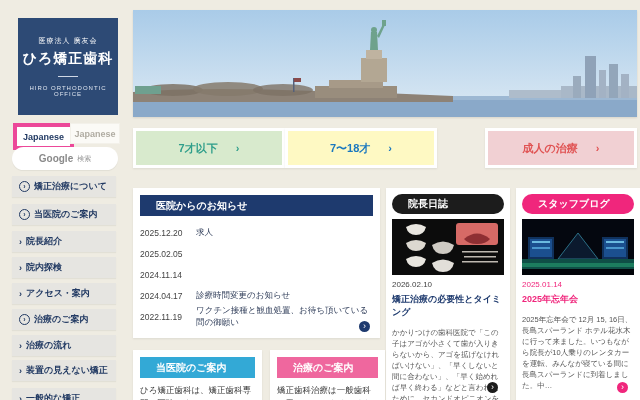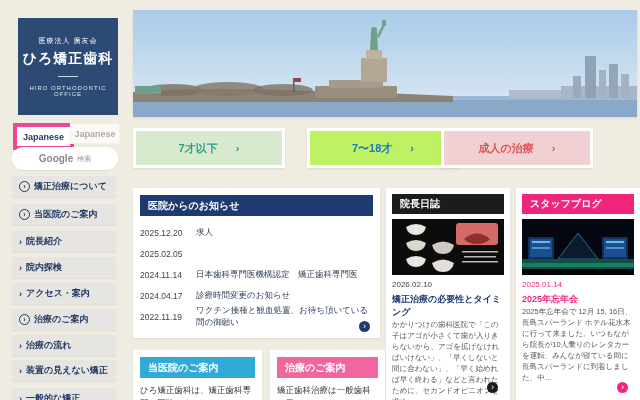--- a/index.html
+++ b/index.html
@@ -33,36 +33,36 @@
   
   .banner{left:133px;top:10px;width:504px;height:107px;background:#fff;padding:0;box-shadow:0 1px 2px rgba(0,0,0,.1);}
   .banner svg{display:block;}
   
   .age{top:128px;width:152px;height:40px;border:3px solid #fff;box-sizing:border-box;
        display:flex;align-items:center;justify-content:center;gap:18px;font-size:11px;font-weight:bold;
        box-shadow:0 1px 2px rgba(0,0,0,.08);cursor:pointer;}
   .age .ar{font-size:11px;}
   
   .card{background:#fff;box-shadow:0 1px 2px rgba(0,0,0,.08);box-sizing:border-box;}
-  .bar{color:#fff;font-size:10px;font-weight:bold;display:flex;align-items:center;padding-left:8px;box-sizing:border-box;}
+  .bar{color:#fff;font-size:10px;font-weight:bold;display:flex;align-items:center;padding-left:16px;box-sizing:border-box;}
   
   .news{left:133px;top:188px;width:247px;height:150px;padding:7px;}
   .news .bar{width:233px;height:21px;background:#1e3a6e;}
   .news-row{display:flex;gap:10px;font-size:8.5px;color:#33405c;height:21px;align-items:center;cursor:pointer;}
   .news-row .d{color:#444;width:46px;flex:0 0 auto;}
   .more{width:11px;height:11px;border-radius:50%;color:#fff;font-size:9px;line-height:11px;text-align:center;cursor:pointer;}
   
   .blogcard{top:188px;width:124px;height:212px;padding:6px;}
-  .blogcard .bar{width:112px;height:20px;}
+  .blogcard .bar{width:112px;height:20px;border-radius:10px;}
   .dir{left:386px;}
   .staff{left:516px;}
   .thumb{width:112px;height:56px;margin-top:5px;}
   .bdate{font-size:8px;margin-top:5px;}
   .btitle{font-size:9px;font-weight:bold;margin-top:4px;cursor:pointer;}
-  .bexcerpt{font-size:7.5px;line-height:11px;color:#555;margin-top:0;}
+  .bexcerpt{font-size:7.5px;line-height:11px;color:#555;margin-top:8px;}
   
   .info{top:350px;height:60px;padding:7px;}
   .info .bar{height:21px;}
   .info .txt{font-size:8.5px;line-height:13px;color:#333;margin-top:6px;}
 </style>
 </head>
 <body>
 
 <div class="abs logo">
   <div class="org">医療法人 廣友会</div>
@@ -154,42 +154,41 @@
 </div>
 <div class="abs side-item" style="top:388px">
   <span class="pi">›</span>
   <span>一般的な矯正</span>
 </div>
 
 <div class="abs age" style="left:133px;background:#d8eacd;color:#2f9e8a">
   <span>7才以下</span>
   <span class="ar">›</span>
 </div>
-<div class="abs age" style="left:307px;background:#bef264;color:#1a78bf">
+<div class="abs age" style="left:285px;background:#fef9c3;color:#1a78bf">
   <span>7〜18才</span>
   <span class="ar">›</span>
 </div>
-<div class="abs age" style="left:441px;background:#f1d0d3;color:#e05353">
+<div class="abs age" style="left:485px;background:#f1d0d3;color:#e05353">
   <span>成人の治療</span>
   <span class="ar">›</span>
 </div>
 
 <div class="abs card news">
   <div class="bar">医院からのお知らせ</div>
   <div style="margin-top:6px">
     <div class="news-row">
       <span class="d">2025.12.20</span>
       <span>求人</span>
     </div>
     <div class="news-row">
       <span class="d">2025.02.05</span>
     </div>
     <div class="news-row">
       <span class="d">2024.11.14</span>
-      <span>日本歯科専門医機構認定　矯正歯科専門医</span>
     </div>
     <div class="news-row">
       <span class="d">2024.04.17</span>
       <span>診療時間変更のお知らせ</span>
     </div>
     <div class="news-row">
       <span class="d">2022.11.19</span>
       <span>ワクチン接種と観血処置、お待ち頂いている間の御願い</span>
     </div>
   </div>

